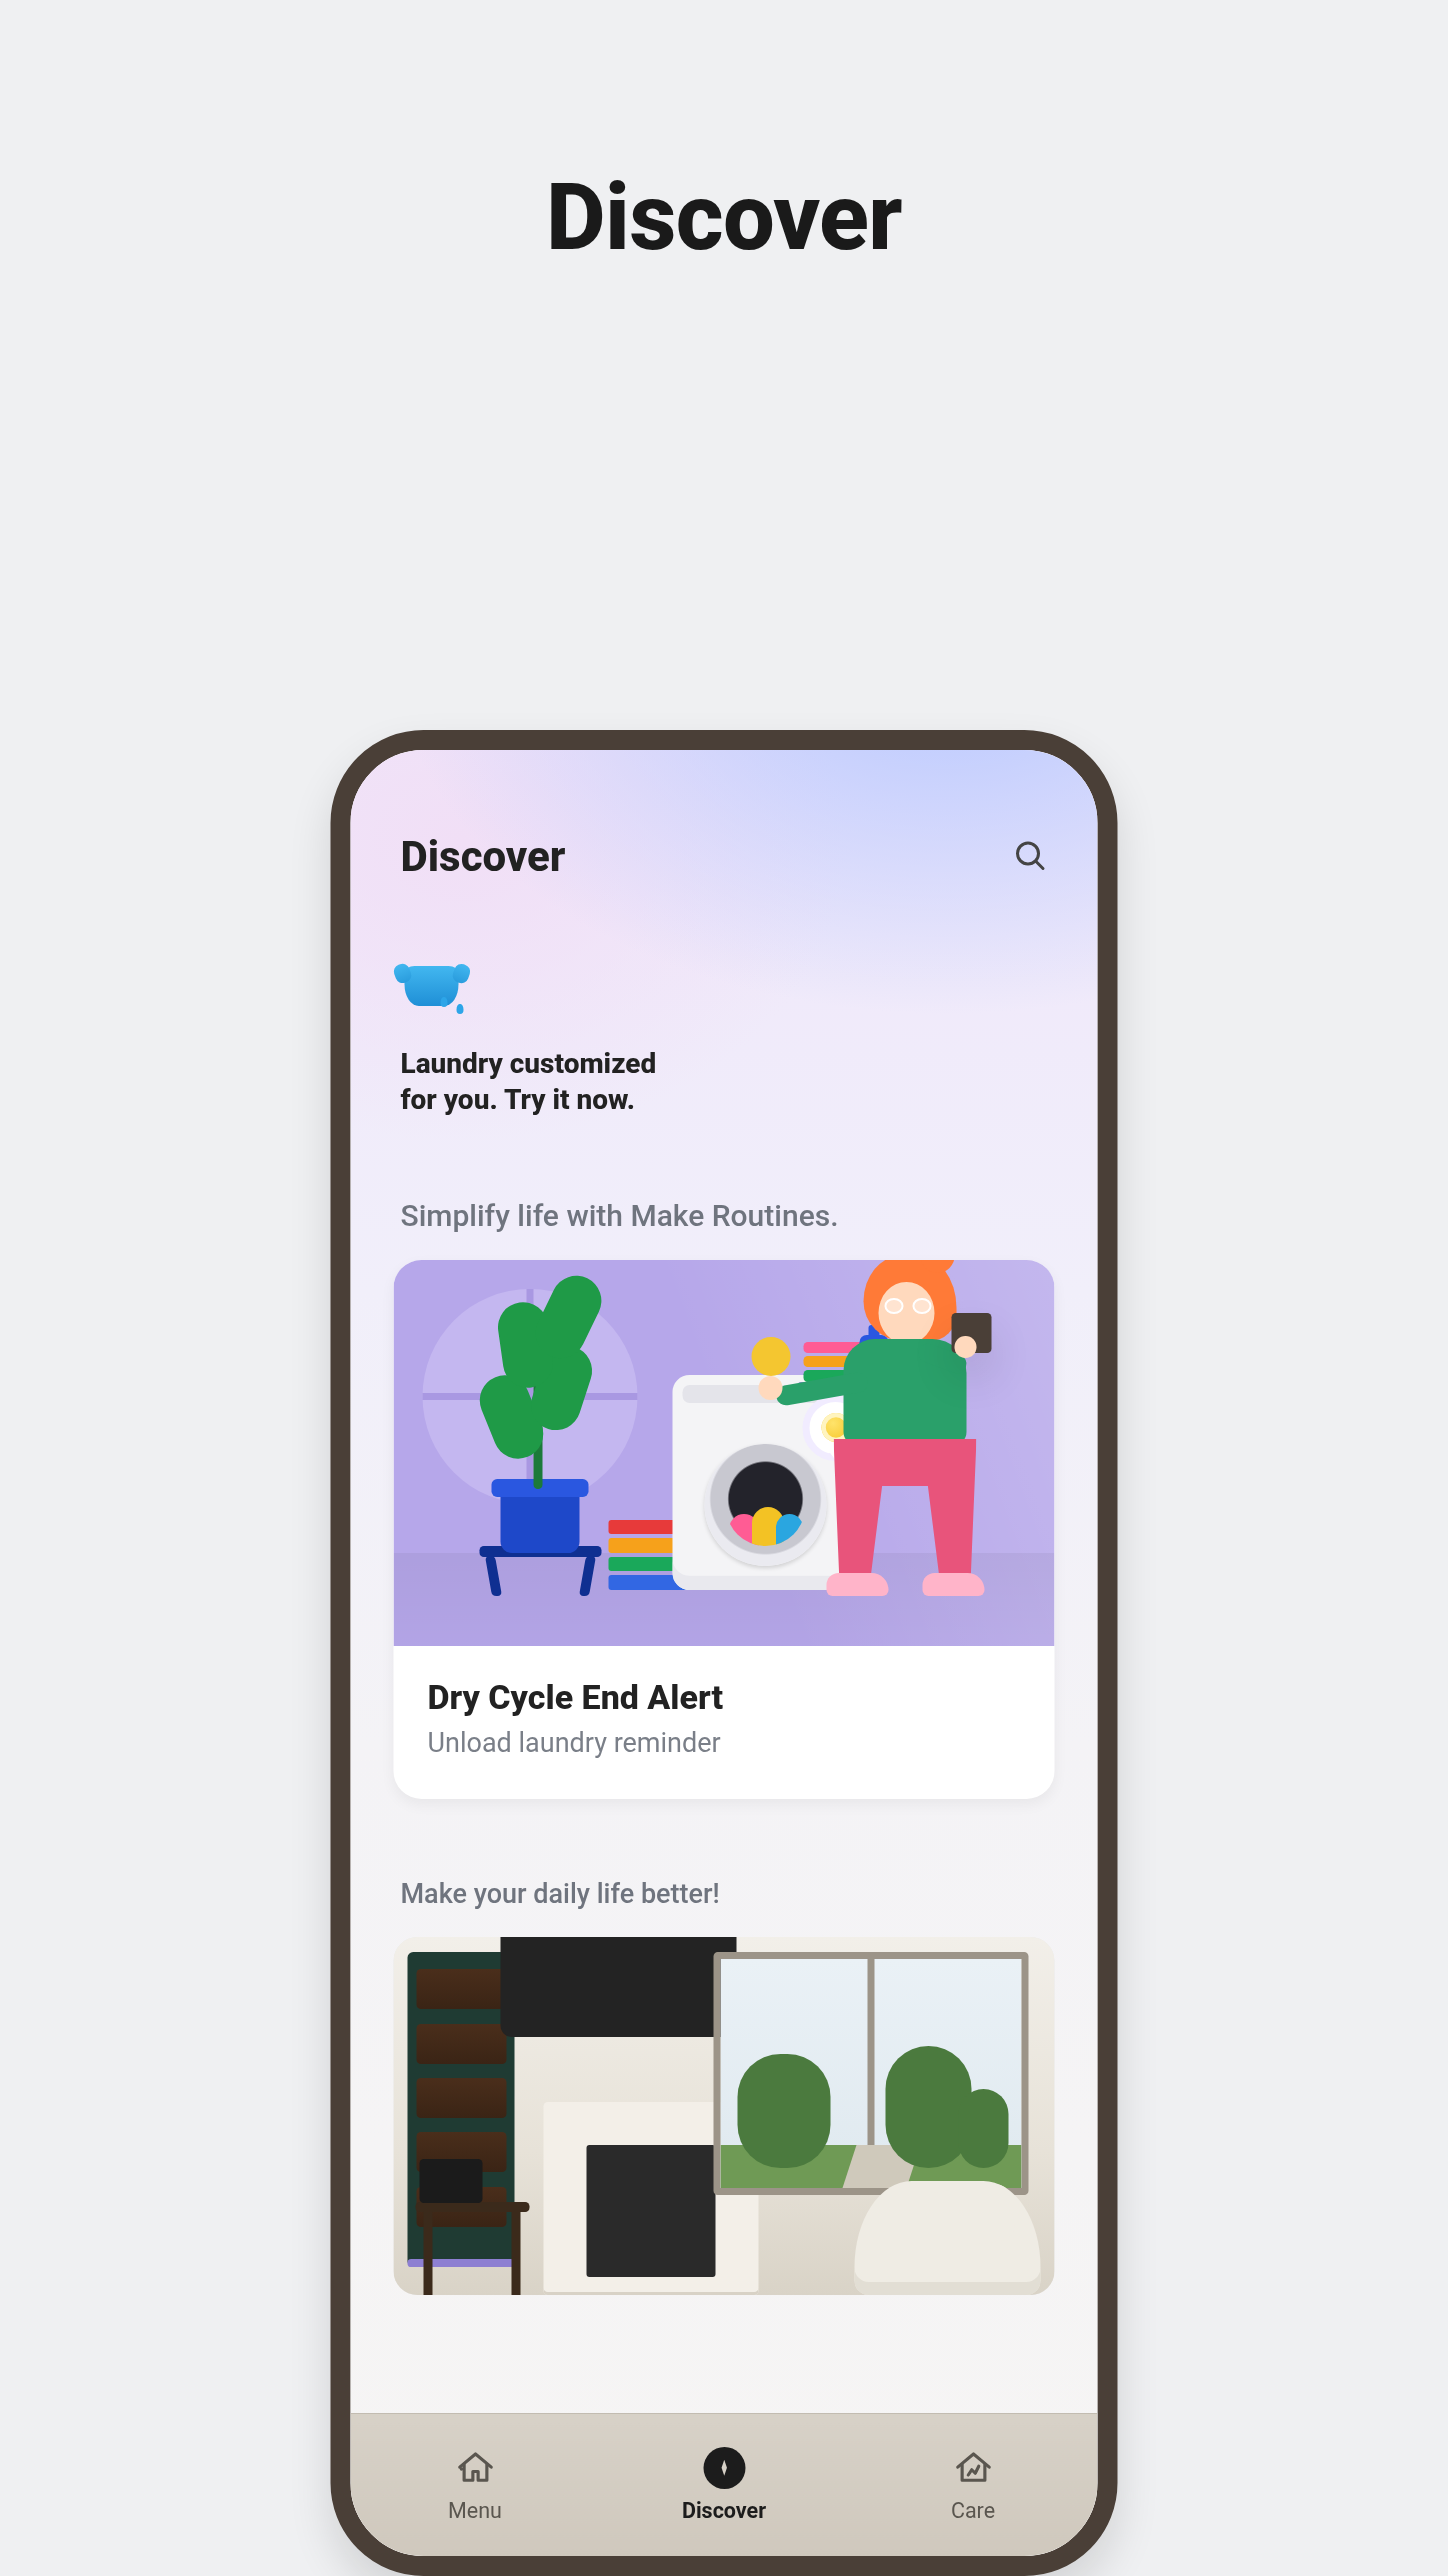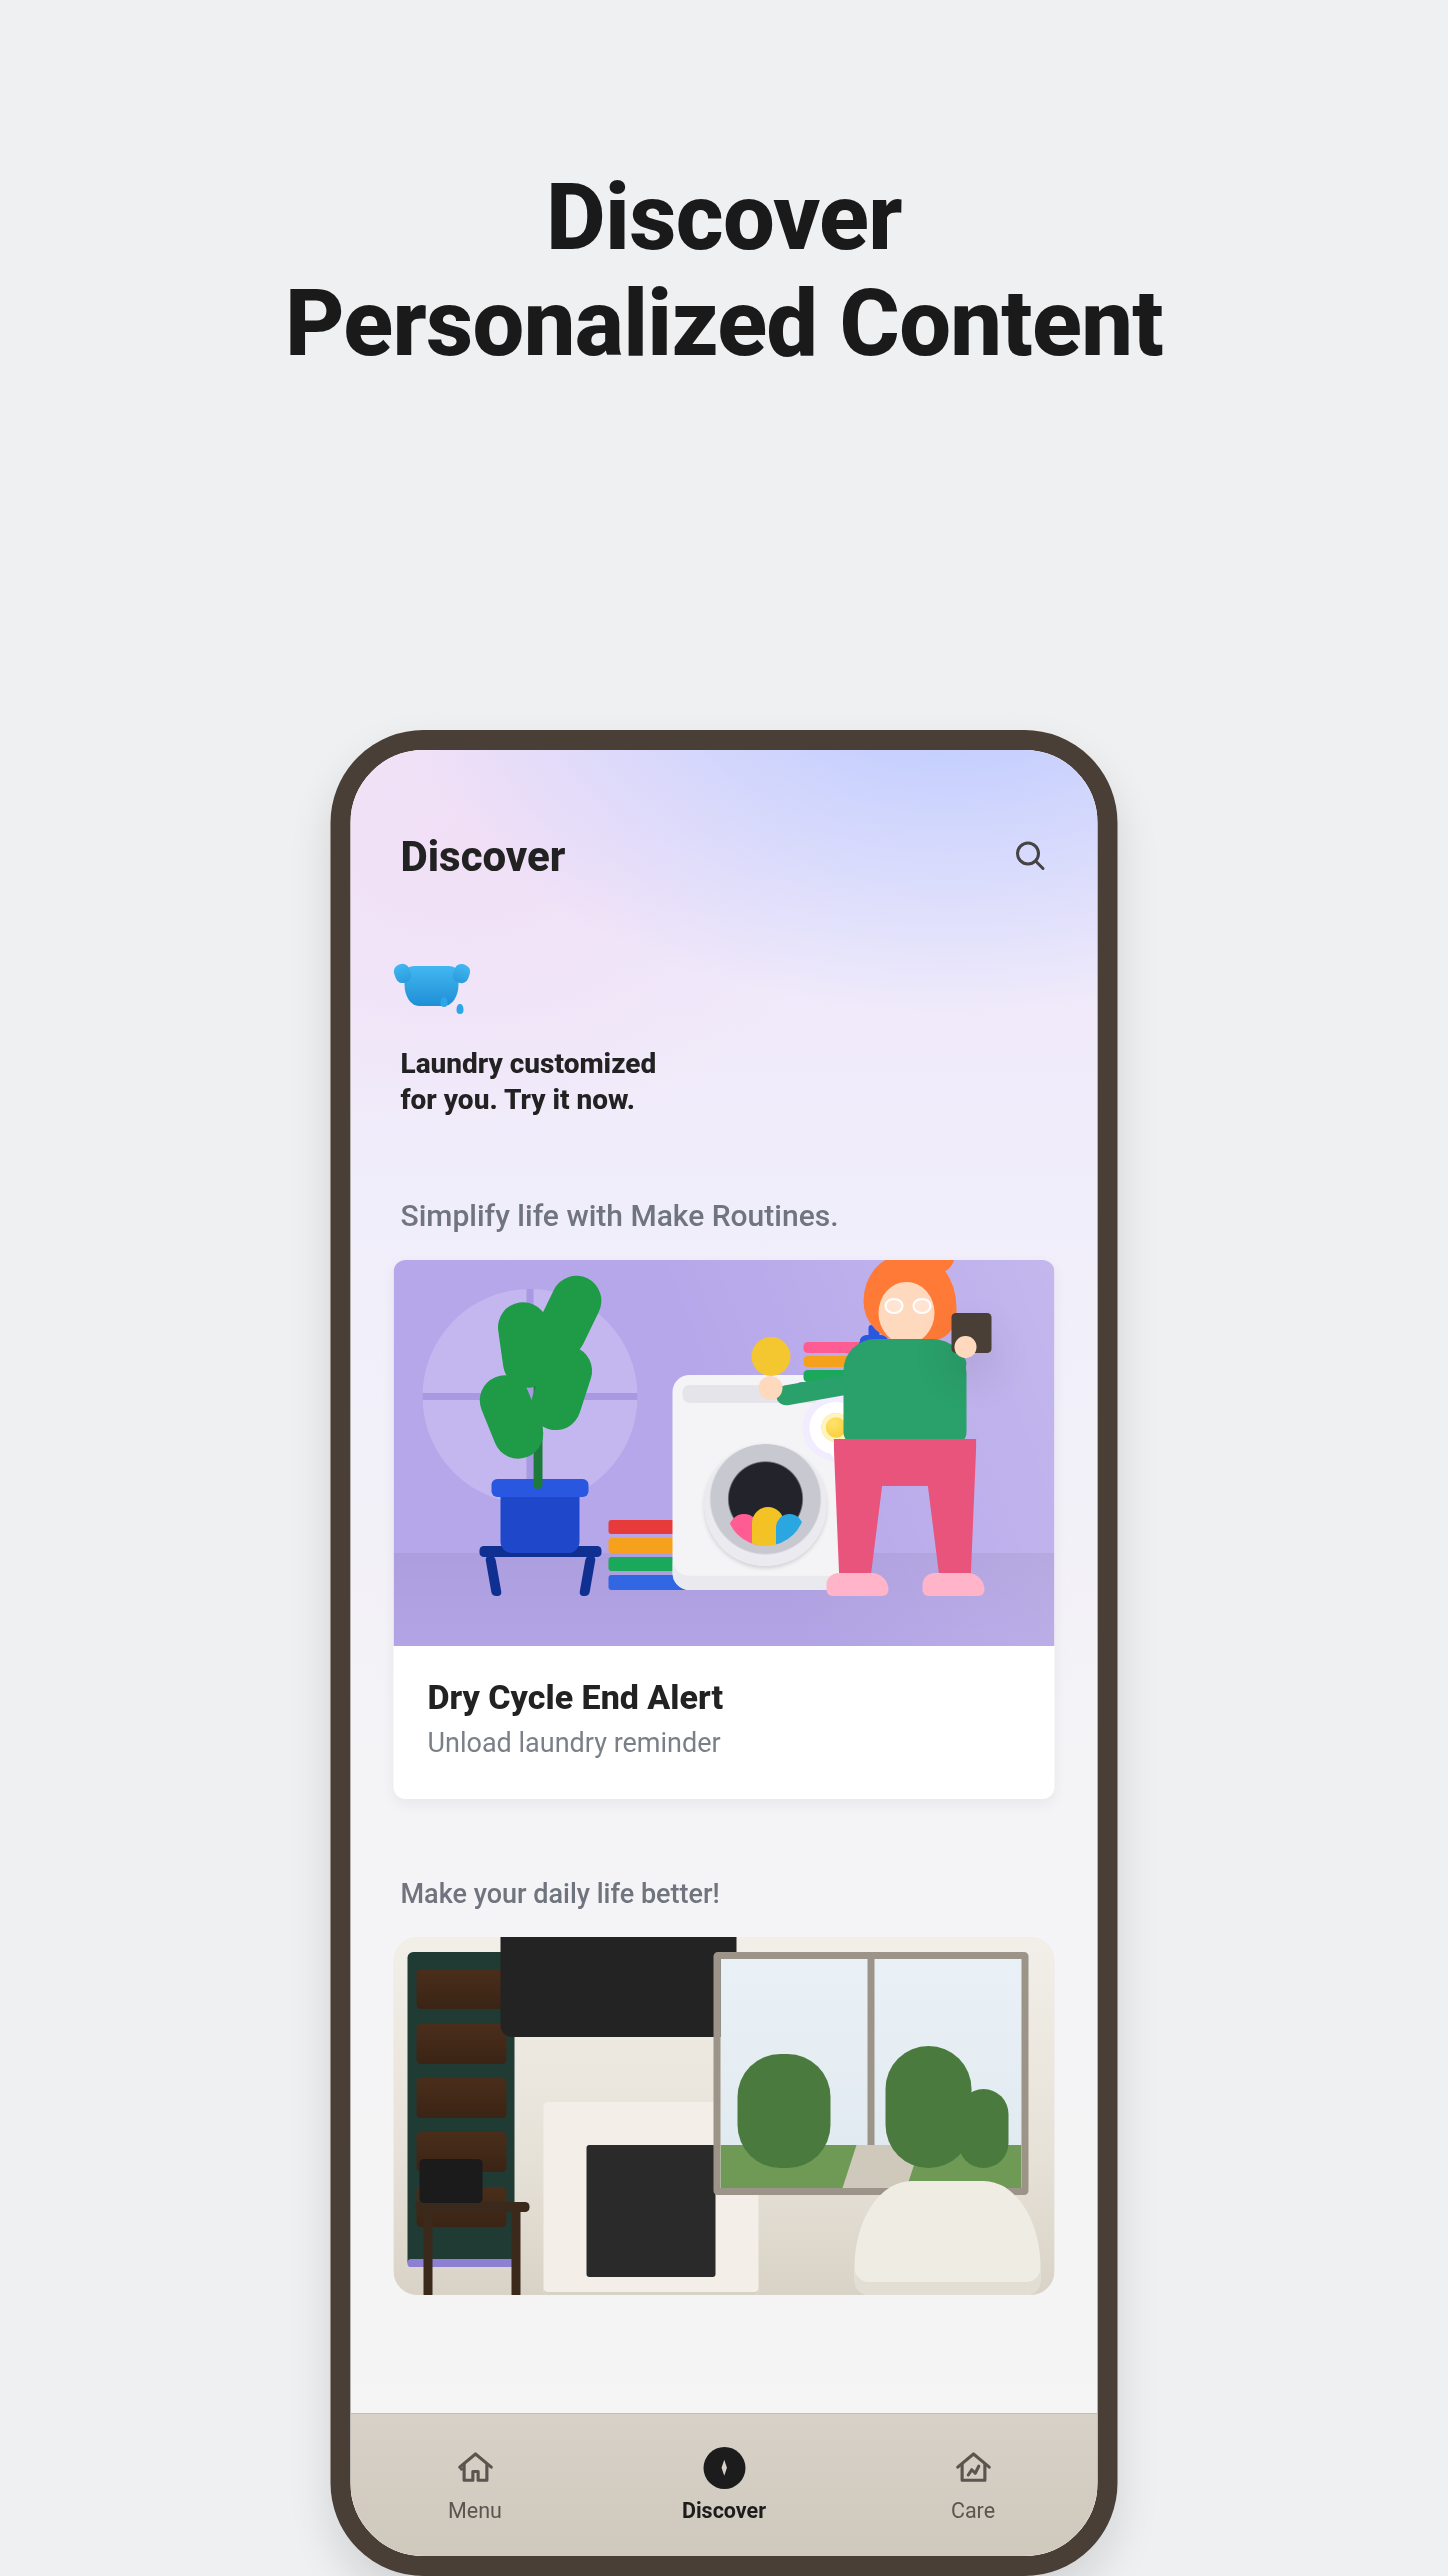--- a/index.html
+++ b/index.html
@@ -115,21 +115,21 @@
   .section-label {
     margin: 79px 50px 0 50px;
     font-size: 30px;
     color: #6f747e;
     font-weight: 500;
   }
 
   
   .card {
     margin: 27px 43px 12px 43px;
-    border-radius: 12px;
+    border-radius: 28px;
     overflow: hidden;
     background: #fff;
     box-shadow: 0 5.7px 14.3px rgba(0,0,0,0.05);
   }
   .card-illus {
     height: 386px;
     background: #b6a7ea;
     position: relative;
     overflow: hidden;
   }
@@ -425,21 +425,20 @@
     display:flex; align-items:center; justify-content:center;
   }
   .compass-circle svg{ width:21.5px; height:21.5px; }
 </style>
 </head>
 <body>
 
 <div class="hero">
   <h1>
     <span>Discover</span><br>
-    <span>Personalized Content</span>
   </h1>
 </div>
 
 <div class="phone-wrap">
   <div class="phone">
     <div class="phone-inner">
 
       <div class="topbar">
         <h2>Discover</h2>
         <div class="search-btn">

